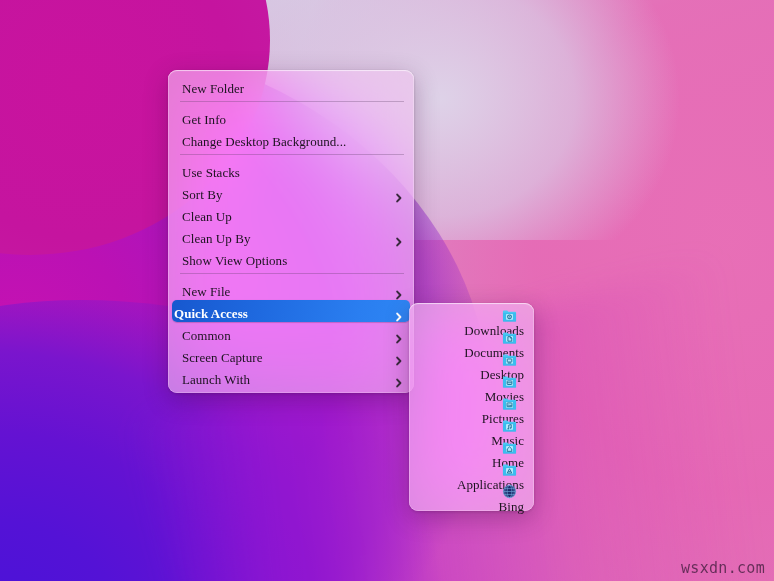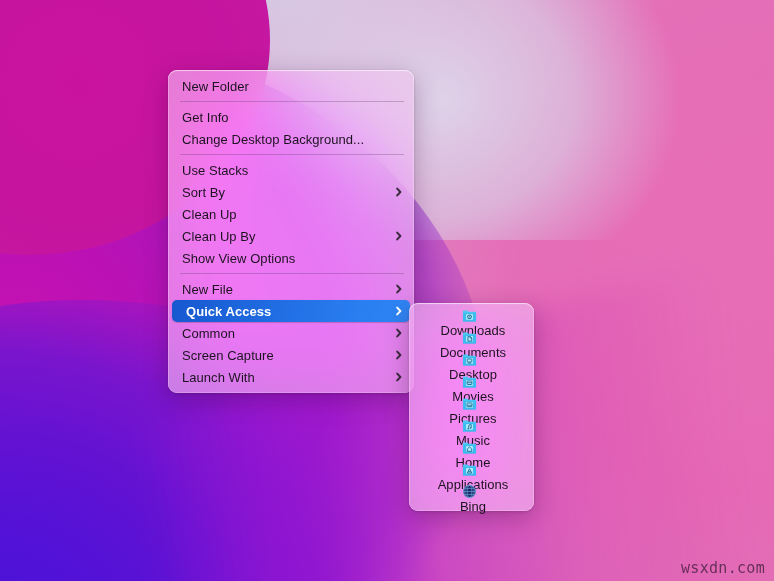--- a/index.html
+++ b/index.html
@@ -111,35 +111,36 @@
       0 1px 3px rgba(60,10,60,0.20);
   }
 
   #main-menu { left:168px; top:70px; width:246px; }
   #sub-menu  { left:409px; top:303px; width:125px; }
 
   .mi {
     position:relative;
     height:22px;
     display:flex;
-    align-items:center;
+    align-items:flex-end;
     padding:0 10px 0 14px;
     font-size:13px;
     color:#1d1320;
     letter-spacing:0.05px;
     white-space:nowrap;
     cursor:default;
+    font-family:Liberation Serif, serif;
   }
   .mi .label { flex:1 1 auto; }
 
   .mi.sel {
     background:linear-gradient(100deg,#1758cf 0%,#1f6ae0 38%,#2a7ef0 78%,#2e86f4 100%);
     color:#ffffff;
     margin:0 4px;
-    padding-left:14px;
+    padding-left:2px;
     padding-right:6px;
     border-radius:5px;
     font-weight:bold;
     box-shadow:0 0.5px 1px rgba(0,0,0,0.18);
   }
 
   .chev {
     width:10px; height:10px;
     flex:0 0 auto;
     margin-left:6px;

